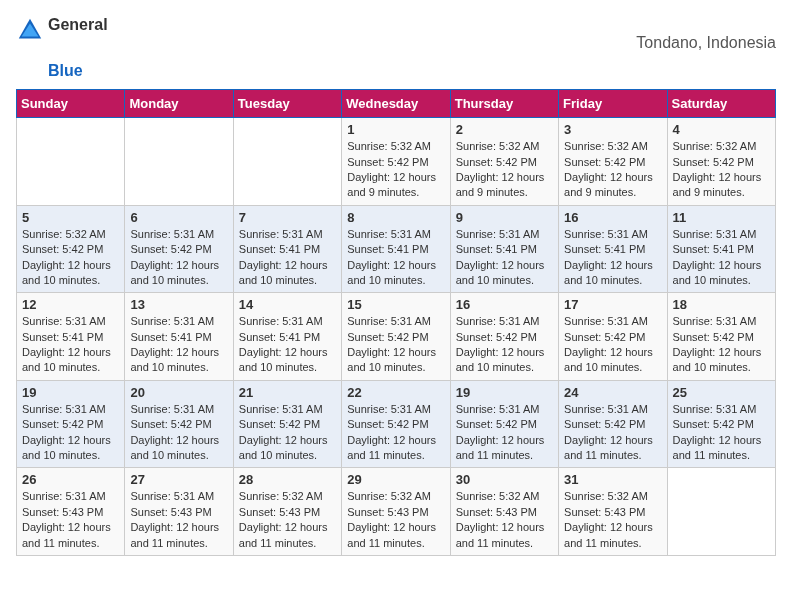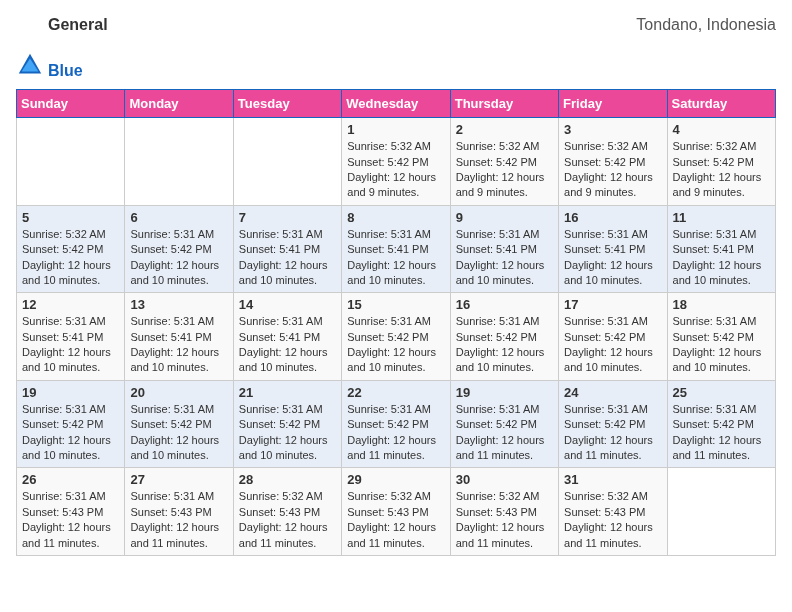--- a/index.html
+++ b/index.html
@@ -11,21 +11,21 @@
       padding: 16px;
     }
     .header {
       display: flex;
       justify-content: space-between;
       align-items: flex-start;
       margin-bottom: 10px;
     }
     .logo {
       display: flex;
-      align-items: flex-end;
+      align-items: flex-start;
       gap: 4px;
     }
     .logo-text {
       display: flex;
       flex-direction: column;
       line-height: 1.1;
     }
     .logo-general {
       font-size: 16px;
       font-weight: bold;
@@ -45,28 +45,29 @@
       text-align: right;
     }
     .calendar-title {
       font-size: 36px;
       font-weight: bold;
       color: #333;
     }
     .calendar-subtitle {
       font-size: 16px;
       color: #555;
+      margin-top: 18px;
     }
     table {
       width: 100%;
       border-collapse: collapse;
       table-layout: fixed;
     }
     thead tr th {
-      background-color: #ec4899;
+      background-color: #be185d;
       color: #fff;
       font-size: 13px;
       font-weight: bold;
       padding: 6px 4px;
       text-align: left;
       border: 1px solid #1565C0;
     }
     tbody tr td {
       border: 1px solid #ccc;
       vertical-align: top;

